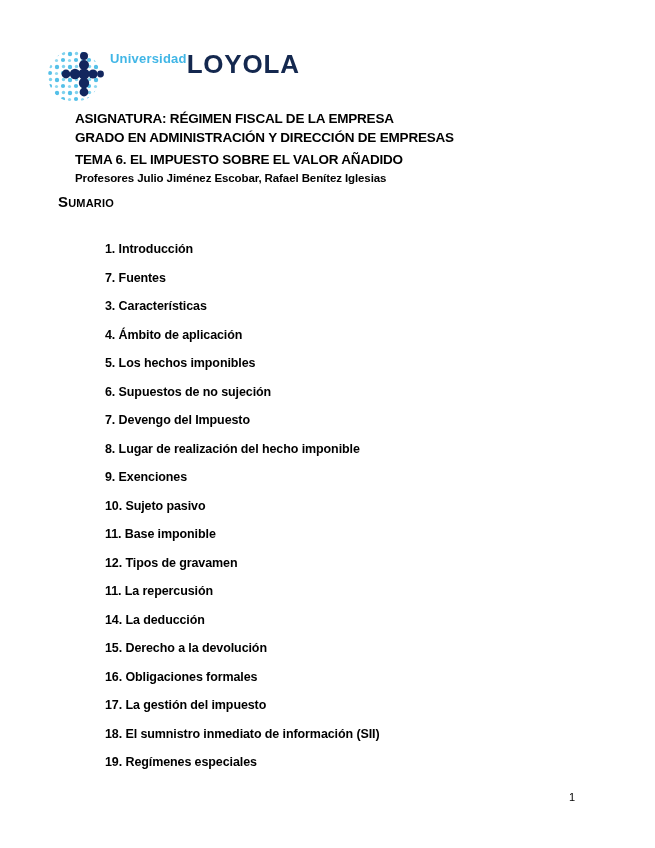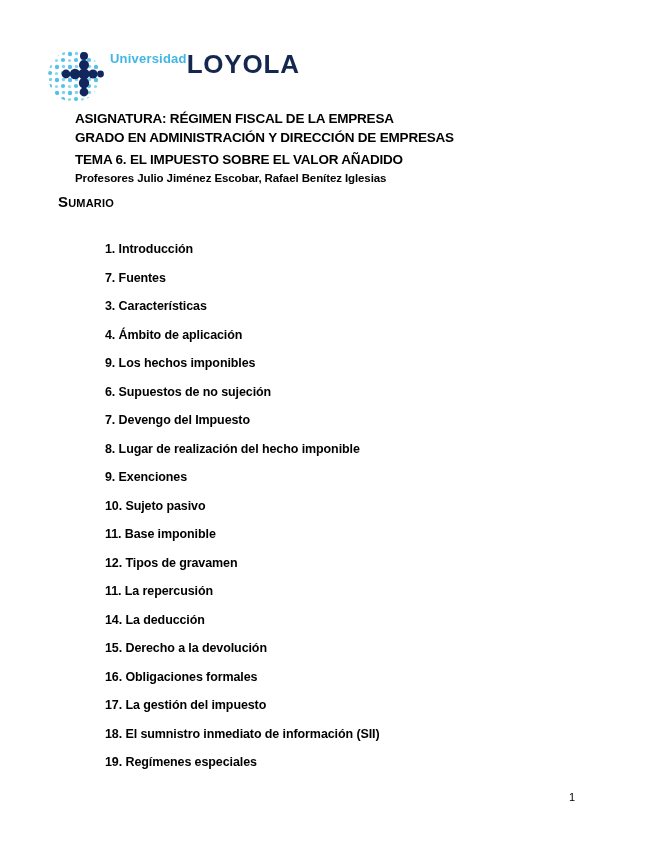--- a/index.html
+++ b/index.html
@@ -103,21 +103,21 @@
     <div class="professors">Profesores Julio Jiménez Escobar, Rafael Benítez Iglesias</div>
   </div>
 
   <div class="sumario">Sumario</div>
 
   <div class="list">
     <div class="list-item">1. Introducción</div>
     <div class="list-item">7. Fuentes</div>
     <div class="list-item">3. Características</div>
     <div class="list-item">4. Ámbito de aplicación</div>
-    <div class="list-item">9. Los hechos imponibles</div>
+    <div class="list-item">5. Los hechos imponibles</div>
     <div class="list-item">6. Supuestos de no sujeción</div>
     <div class="list-item">7. Devengo del Impuesto</div>
     <div class="list-item">8. Lugar de realización del hecho imponible</div>
     <div class="list-item">9. Exenciones</div>
     <div class="list-item">10. Sujeto pasivo</div>
     <div class="list-item">11. Base imponible</div>
     <div class="list-item">12. Tipos de gravamen</div>
     <div class="list-item">11. La repercusión</div>
     <div class="list-item">14. La deducción</div>
     <div class="list-item">15. Derecho a la devolución</div>

